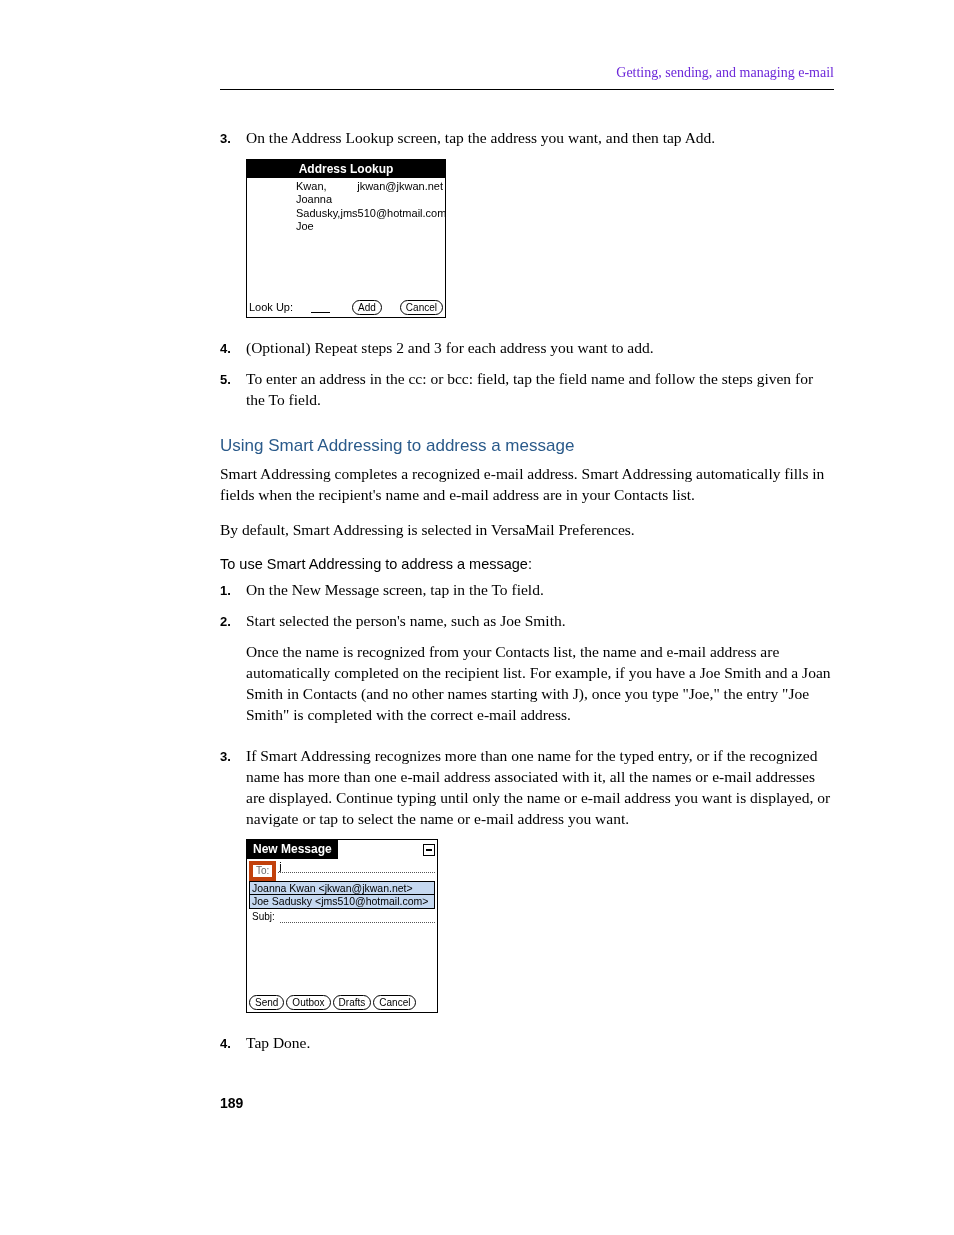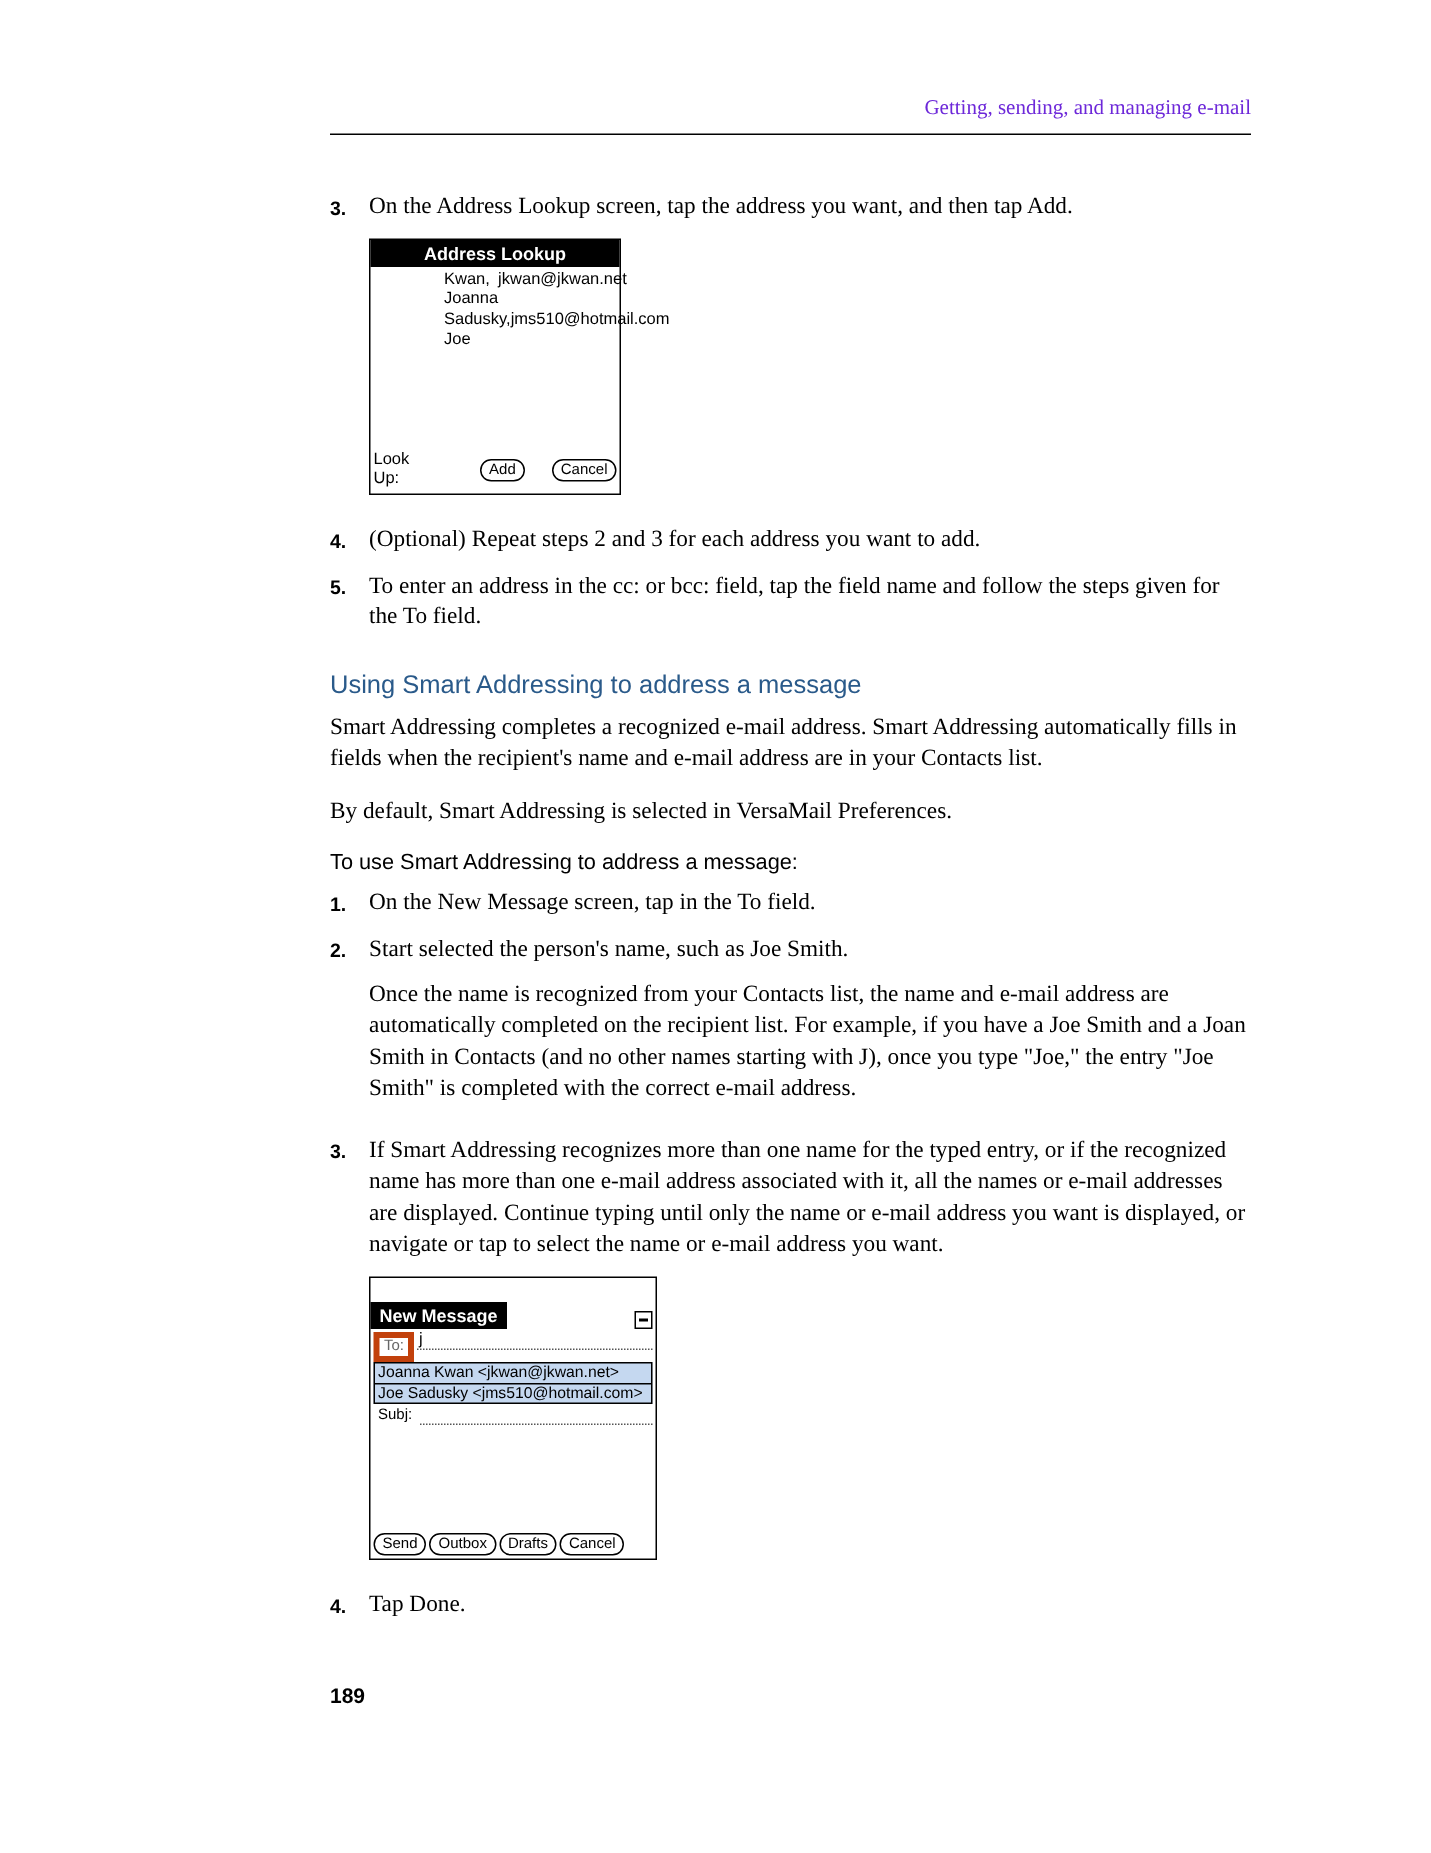--- a/index.html
+++ b/index.html
@@ -56,21 +56,21 @@
     text-align: left;
     font-family: Arial, Helvetica, sans-serif;
     font-weight: bold;
     font-size: 14px;
     margin-top: 40px;
   }
 
   
   .pda {
     border: 1px solid #000;
-    width: 168px;
+    width: 200px;
     margin: 10px 0 20px 26px;
     font-family: Arial, Helvetica, sans-serif;
     font-size: 11px;
     line-height: 1.2;
     background: #fff;
   }
   .pda-titlebar {
     background: #000;
     color: #fff;
     font-weight: bold;
@@ -109,22 +109,21 @@
     width: 192px;
     margin: 10px 0 20px 26px;
     font-family: Arial, Helvetica, sans-serif;
     font-size: 11px;
     line-height: 1.2;
     background: #fff;
   }
   .pda2-titlebar {
     display: flex;
     justify-content: space-between;
-    align-items: flex-end;
-    margin-top: 16px;
+    align-items: center;
   }
   .pda2-titlebar .tlabel {
     background: #000;
     color: #fff;
     font-weight: bold;
     padding: 2px 6px;
     font-size: 12px;
   }
   .pda2-titlebar .ticon {
     border: 1px solid #000;

